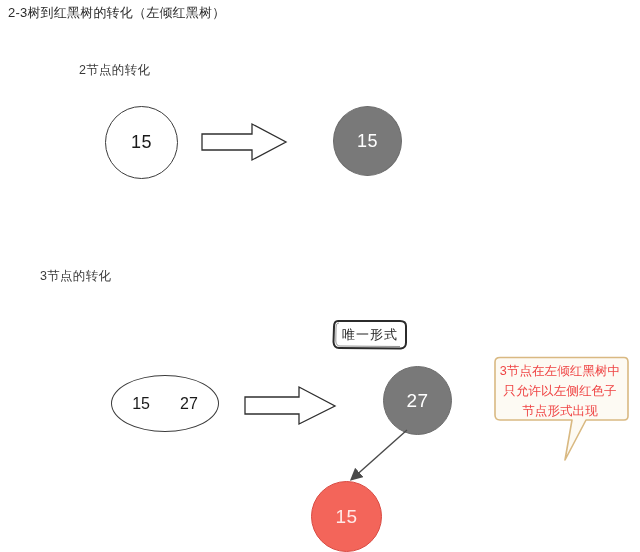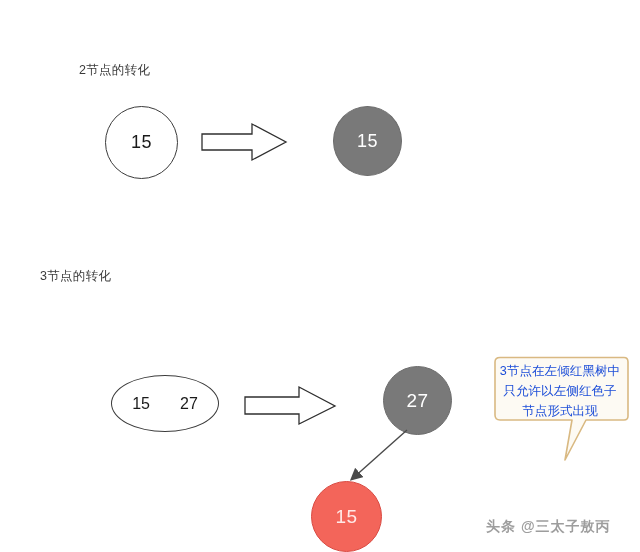--- a/index.html
+++ b/index.html
@@ -127,21 +127,21 @@
     width: 138px;
     height: 108px;
   }
   .callout .callout-text {
     position: absolute;
     left: 7px;
     top: 5px;
     width: 124px;
     font-size: 12.6px;
     line-height: 20px;
-    color: #1d4ed8;
+    color: #ef4444;
     text-align: center;
     letter-spacing: 0px;
   }
 
   
   .watermark {
     position: absolute;
     left: 486px;
     top: 518px;
     font-size: 14px;
@@ -150,20 +150,21 @@
     white-space: nowrap;
     font-weight: bold;
     opacity: 0.85;
   }
 </style>
 </head>
 <body>
 
 <div class="canvas">
 
+  <div class="page-title">2-3树到红黑树的转化（左倾红黑树）</div>
 
   <div class="section-label" id="label-2node">2节点的转化</div>
 
   <div class="node node-white" id="node-2-white">
     <span>15</span>
   </div>
 
   <svg class="blockarrow" id="arrow-2node" style="left:200px; top:122px;" width="90" height="42">
     <polygon points="2,12 52,12 52,2 86,20 52,38 52,28 2,28" fill="#ffffff" stroke="#2f2f2f" stroke-width="1.3" stroke-linejoin="miter"></polygon>
   </svg>
@@ -176,20 +177,27 @@
 
   <div class="node-ellipse">
     <span>15</span>
     <span>27</span>
   </div>
 
   <svg class="blockarrow" id="arrow-3node" style="left:243px; top:385px;" width="96" height="42">
     <polygon points="2,12 56,12 56,2 92,21 56,39 56,29 2,29" fill="#ffffff" stroke="#2f2f2f" stroke-width="1.3" stroke-linejoin="miter"></polygon>
   </svg>
 
+  <div class="sketch-box">
+    <svg width="78" height="33" viewBox="0 0 78 33">
+      <path d="M7,3 Q3,3 3,9 L2.5,24 Q3,30 8,30 L70,30.5 Q75,30 75,24.5 L75,8 Q75,3 69,3 Z" fill="#ffffff" stroke="#2b2b2b" stroke-width="2" stroke-linejoin="round"></path>
+      <path d="M8,5 Q5,5 5,10 L4.8,23 Q5,28 9,28 L69,28.5" fill="none" stroke="#3a3a3a" stroke-width="1" opacity="0.55"></path>
+    </svg>
+    <div class="sk-label">唯一形式</div>
+  </div>
 
   <div class="node node-gray" id="node-3-gray">
     <span>27</span>
   </div>
 
   <svg class="blockarrow" id="link-arrow" style="left:335px; top:425px;" width="80" height="70">
     <defs>
       <marker id="ahead" markerWidth="9" markerHeight="9" refX="7" refY="4.5" orient="auto">
         <path d="M0,0 L9,4.5 L0,9 z" fill="#4a4a4a"></path>
       </marker>
@@ -203,15 +211,14 @@
 
   <div class="callout">
     <svg width="138" height="108" viewBox="0 0 138 108">
       <path d="M4,6 Q4,1.5 9,1.5 L133,1.5 Q137,1.5 137,6 L137,60
                Q137,64 133,64 L95,64 L74,104 L81,64 L9,64
                Q4,64 4,59 Z" fill="#fdfaf3" stroke="#d9b982" stroke-width="1.6" stroke-linejoin="round"></path>
     </svg>
     <div class="callout-text">3节点在左倾红黑树中只允许以左侧红色子节点形式出现</div>
   </div>
 
-  <div class="watermark">头条 @三太子敖丙</div>
 
 </div>
 
 </body></html>

